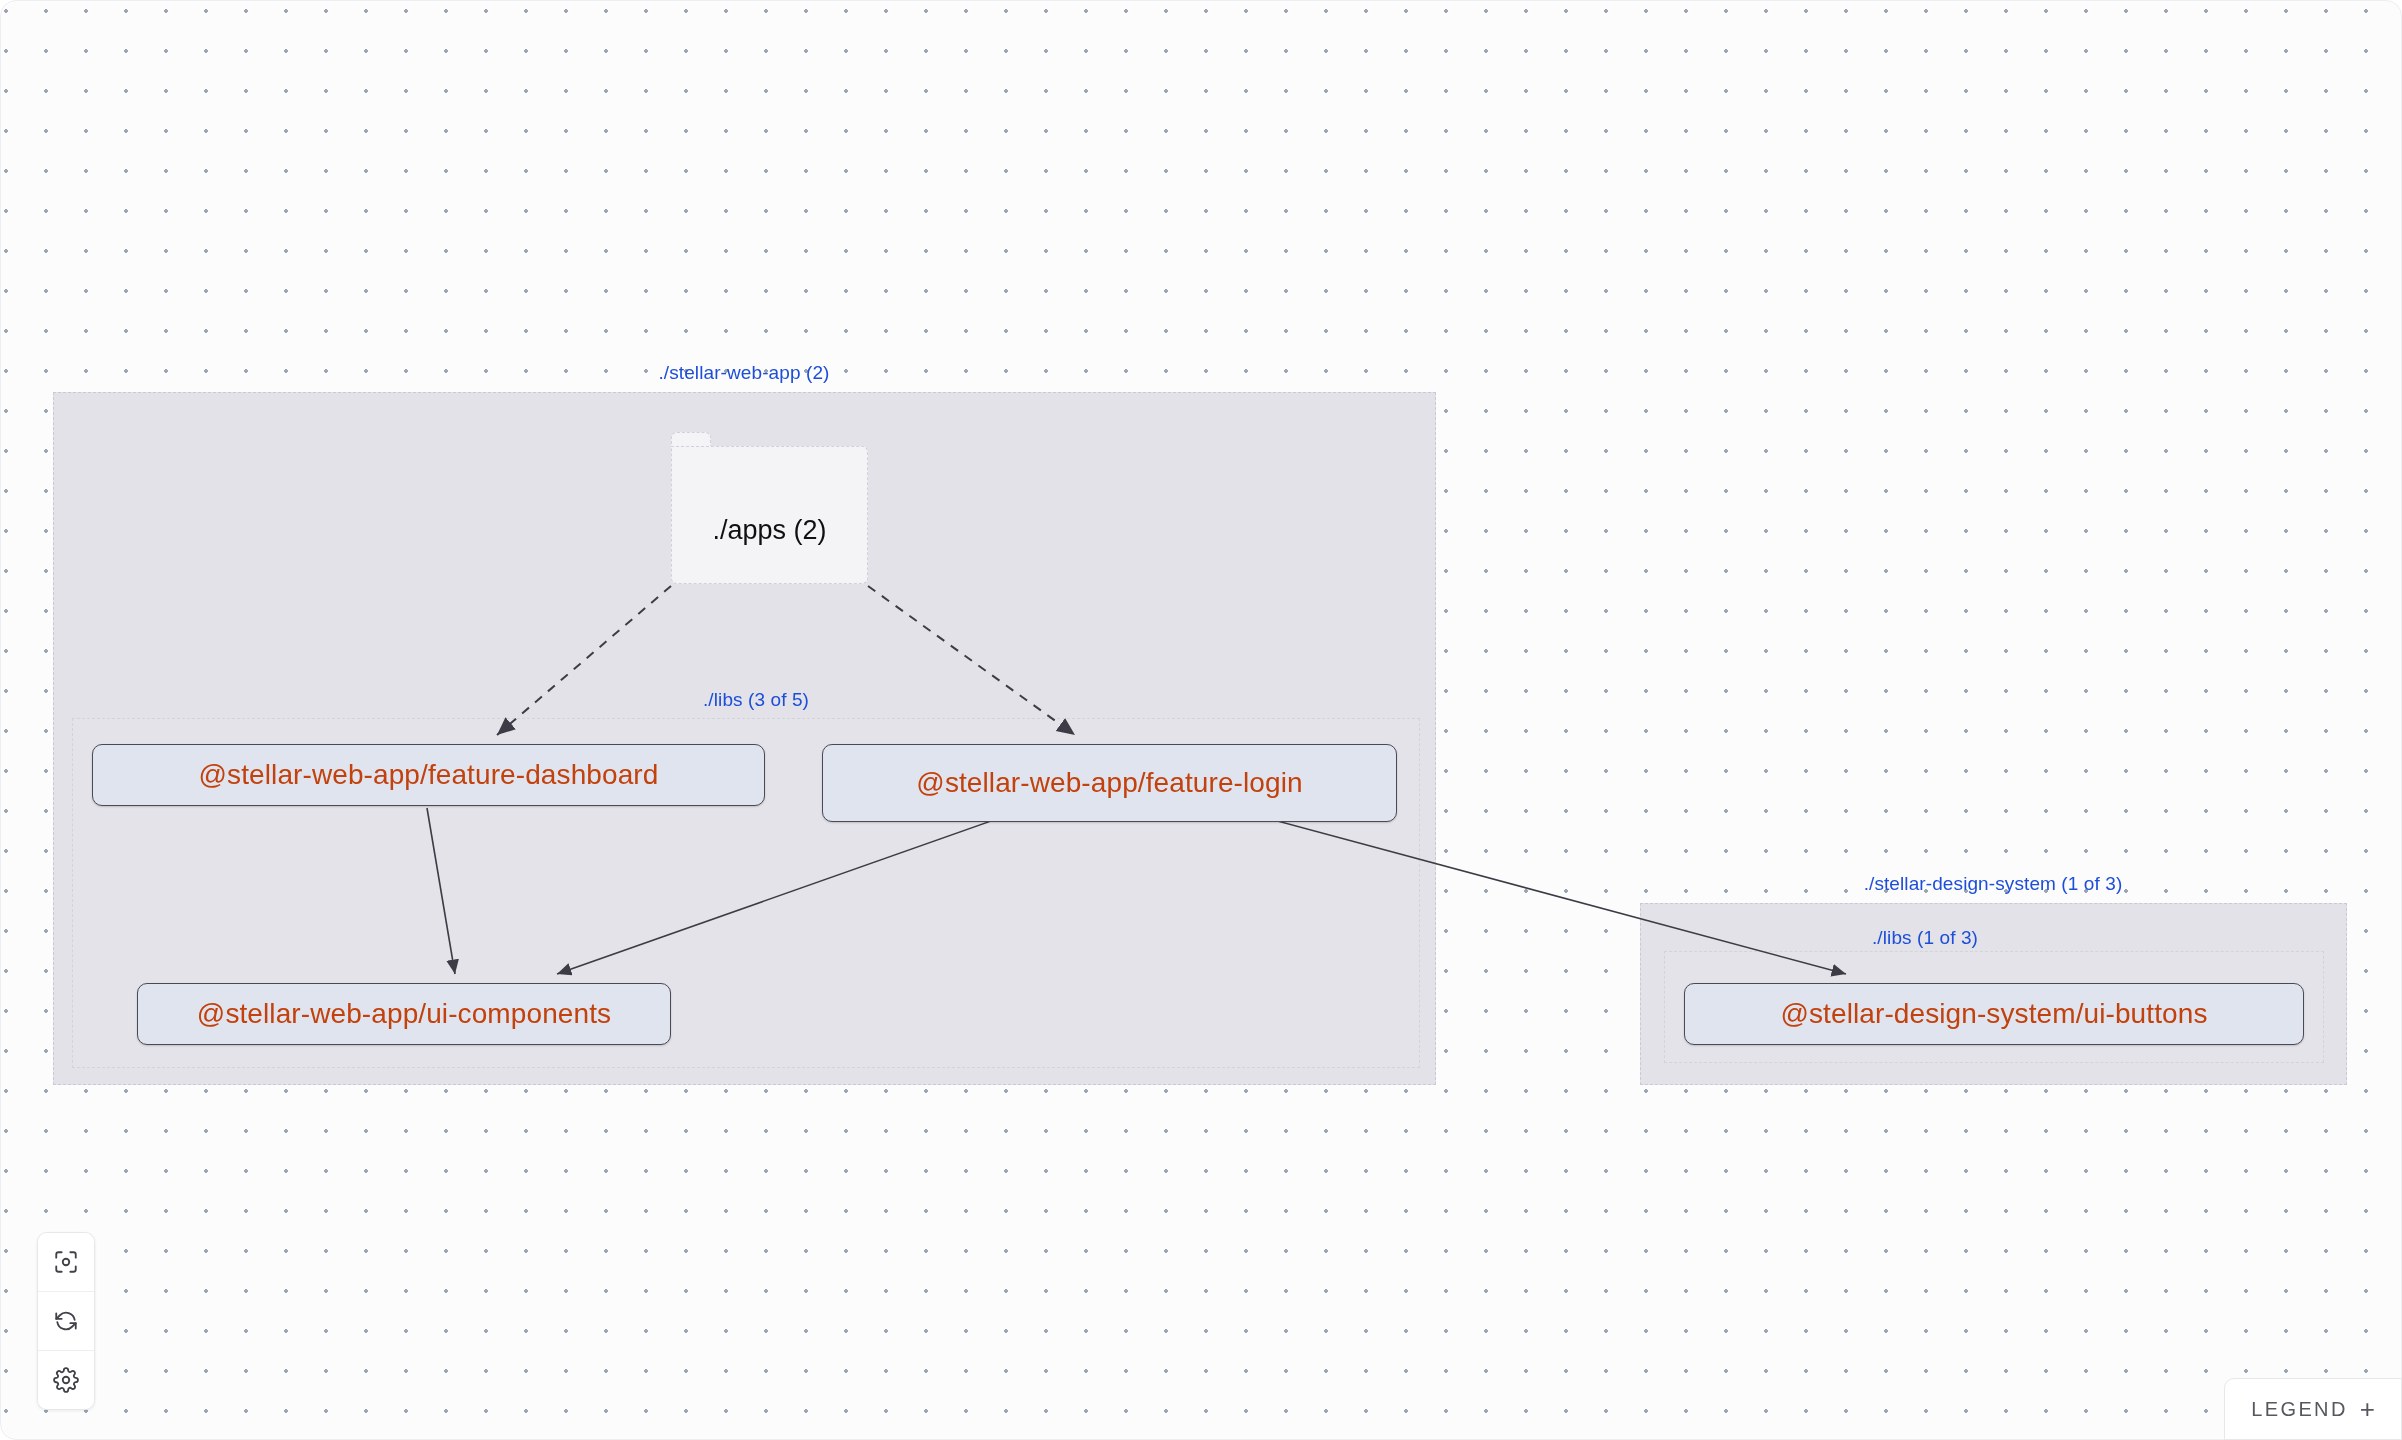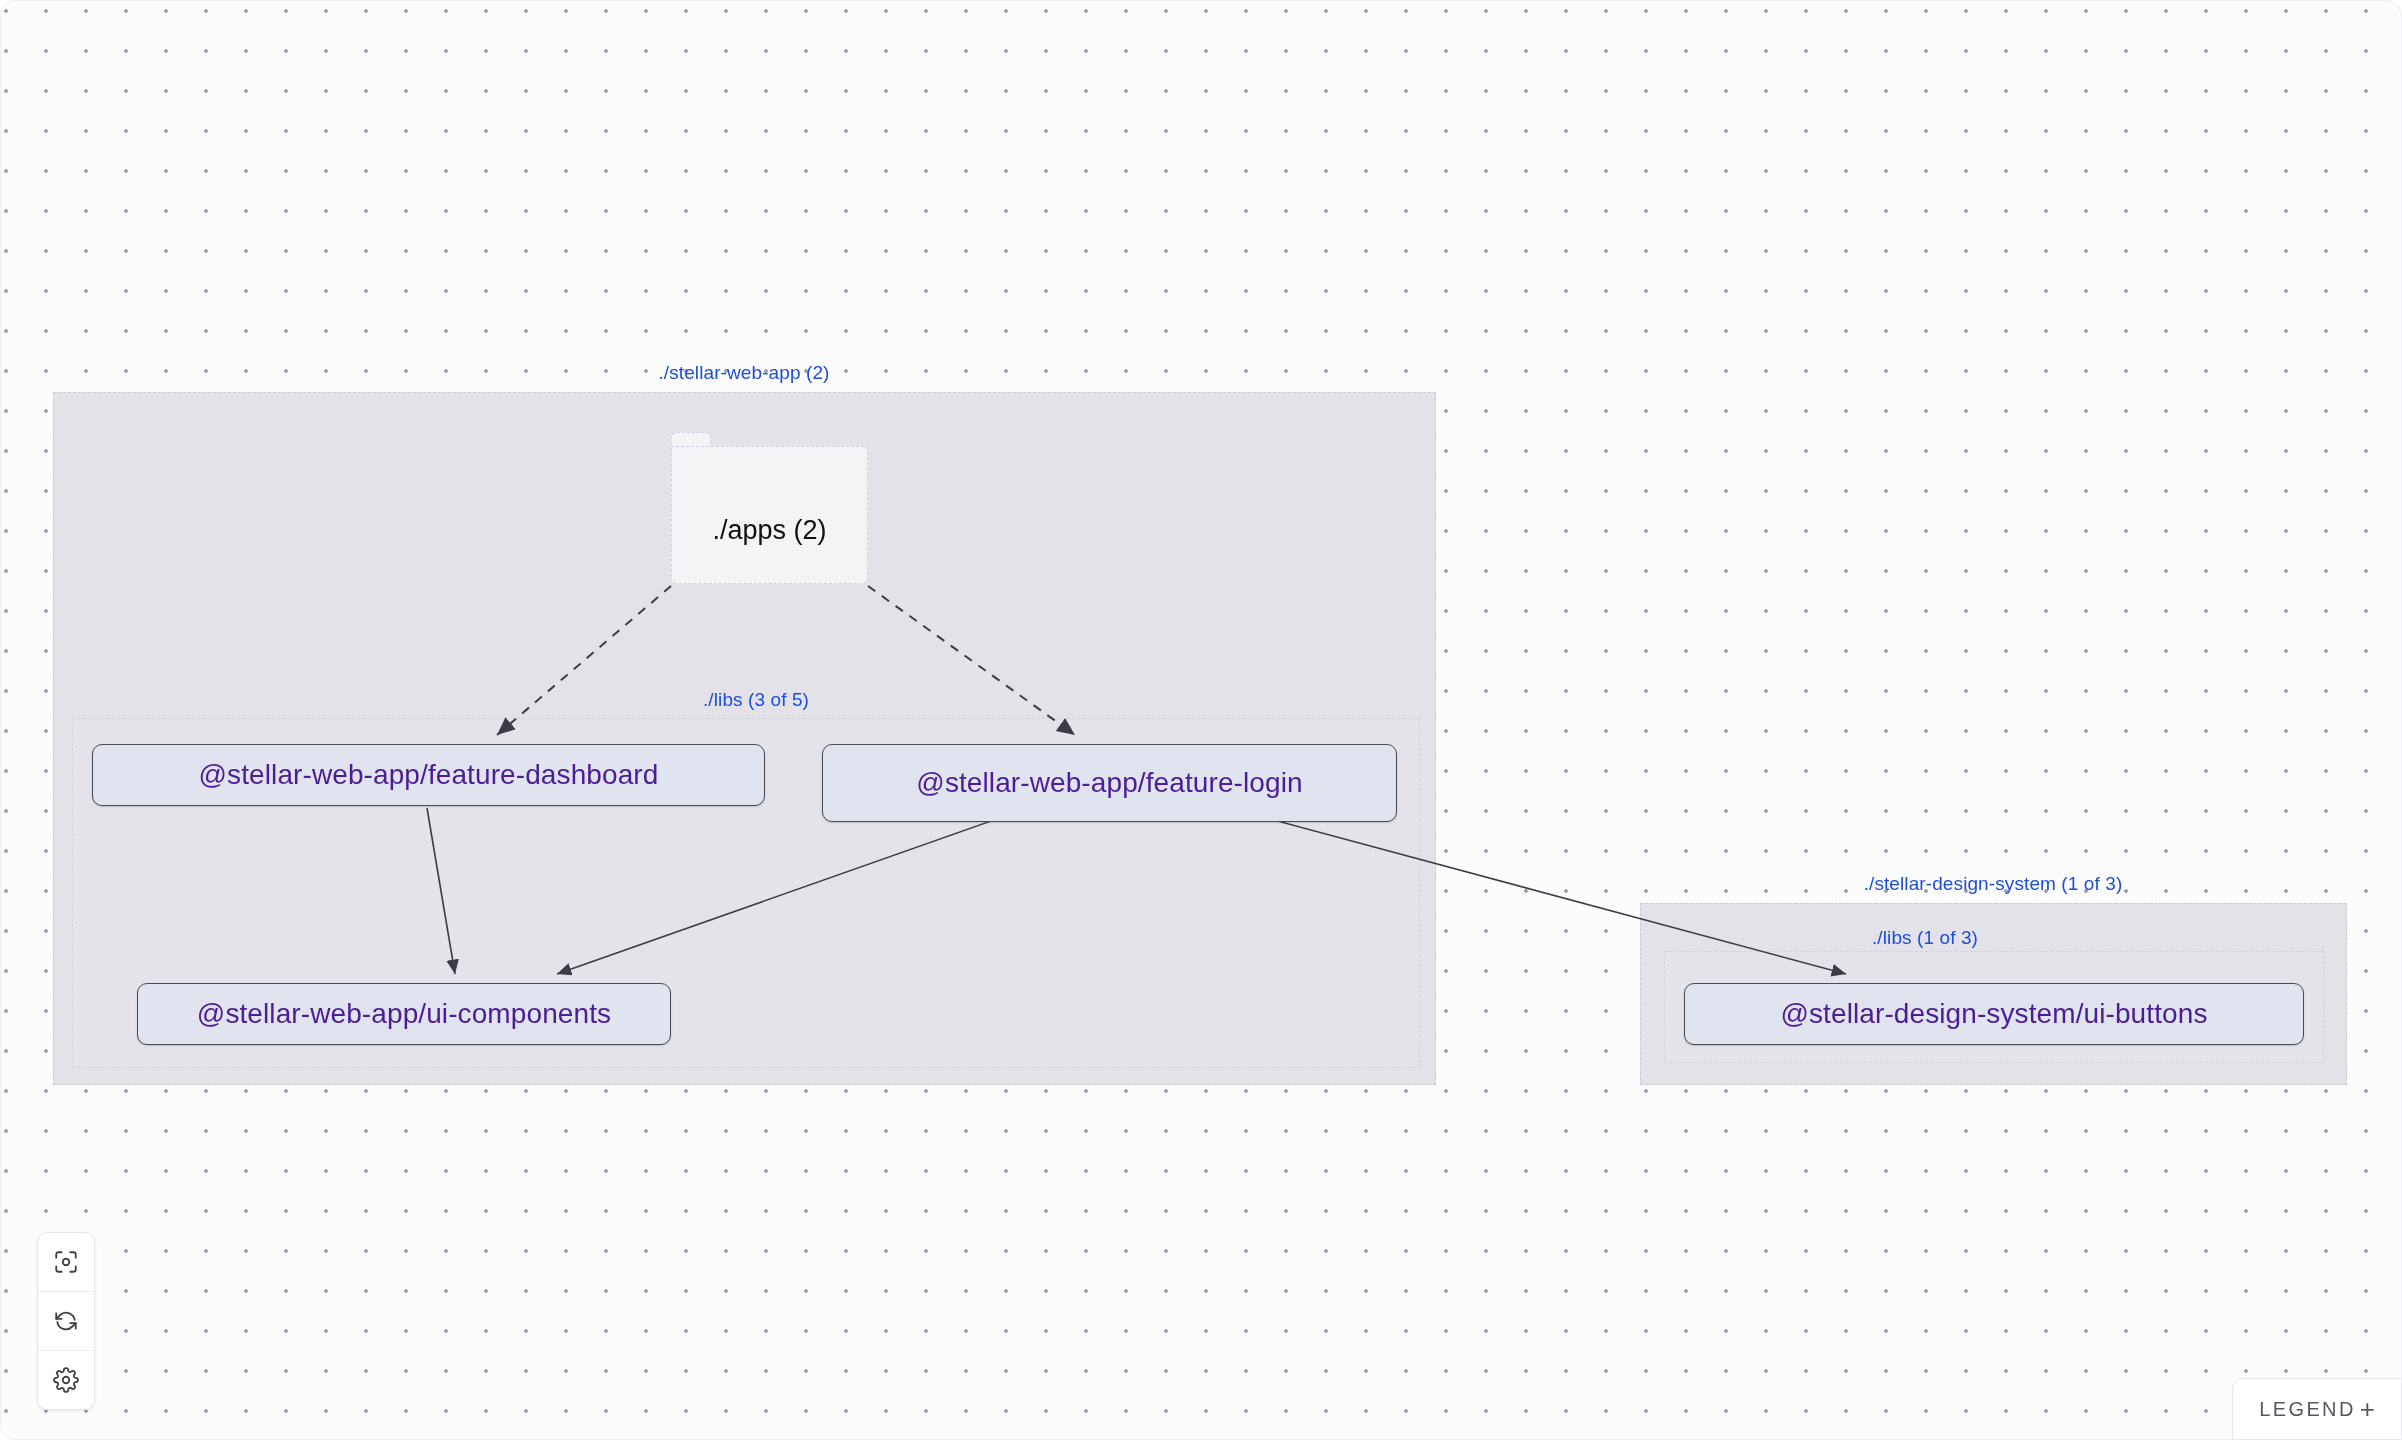--- a/index.html
+++ b/index.html
@@ -87,21 +87,21 @@
     background: #e0e4ee;
     border: 1.6px solid #4a4a55;
     border-radius: 10px;
     display: flex;
     align-items: center;
     justify-content: center;
     box-shadow: 0 1px 2px rgba(20,22,30,0.18);
   }
   .node-label {
     font-size: 28px;
-    color: #4c1d95;
+    color: #c2410c;
     white-space: nowrap;
     letter-spacing: 0.1px;
   }
   
   #edges {
     position: absolute;
     left: 0; top: 0;
     width: 2402px;
     height: 1440px;
     pointer-events: none;
@@ -136,21 +136,21 @@
     right: 0px;
     bottom: 0px;
     min-width: 148px;
     height: 62px;
     background: #ffffff;
     border: 1px solid #e6e8ec;
     border-radius: 10px 0 0 0;
     display: flex;
     align-items: center;
     justify-content: center;
-    gap: 4px;
+    gap: 12px;
     padding: 0 26px;
     box-sizing: border-box;
     cursor: pointer;
   }
   #legend .legend-text {
     font-size: 20px;
     letter-spacing: 2.4px;
     color: #55585f;
   }
   #legend .legend-plus {

